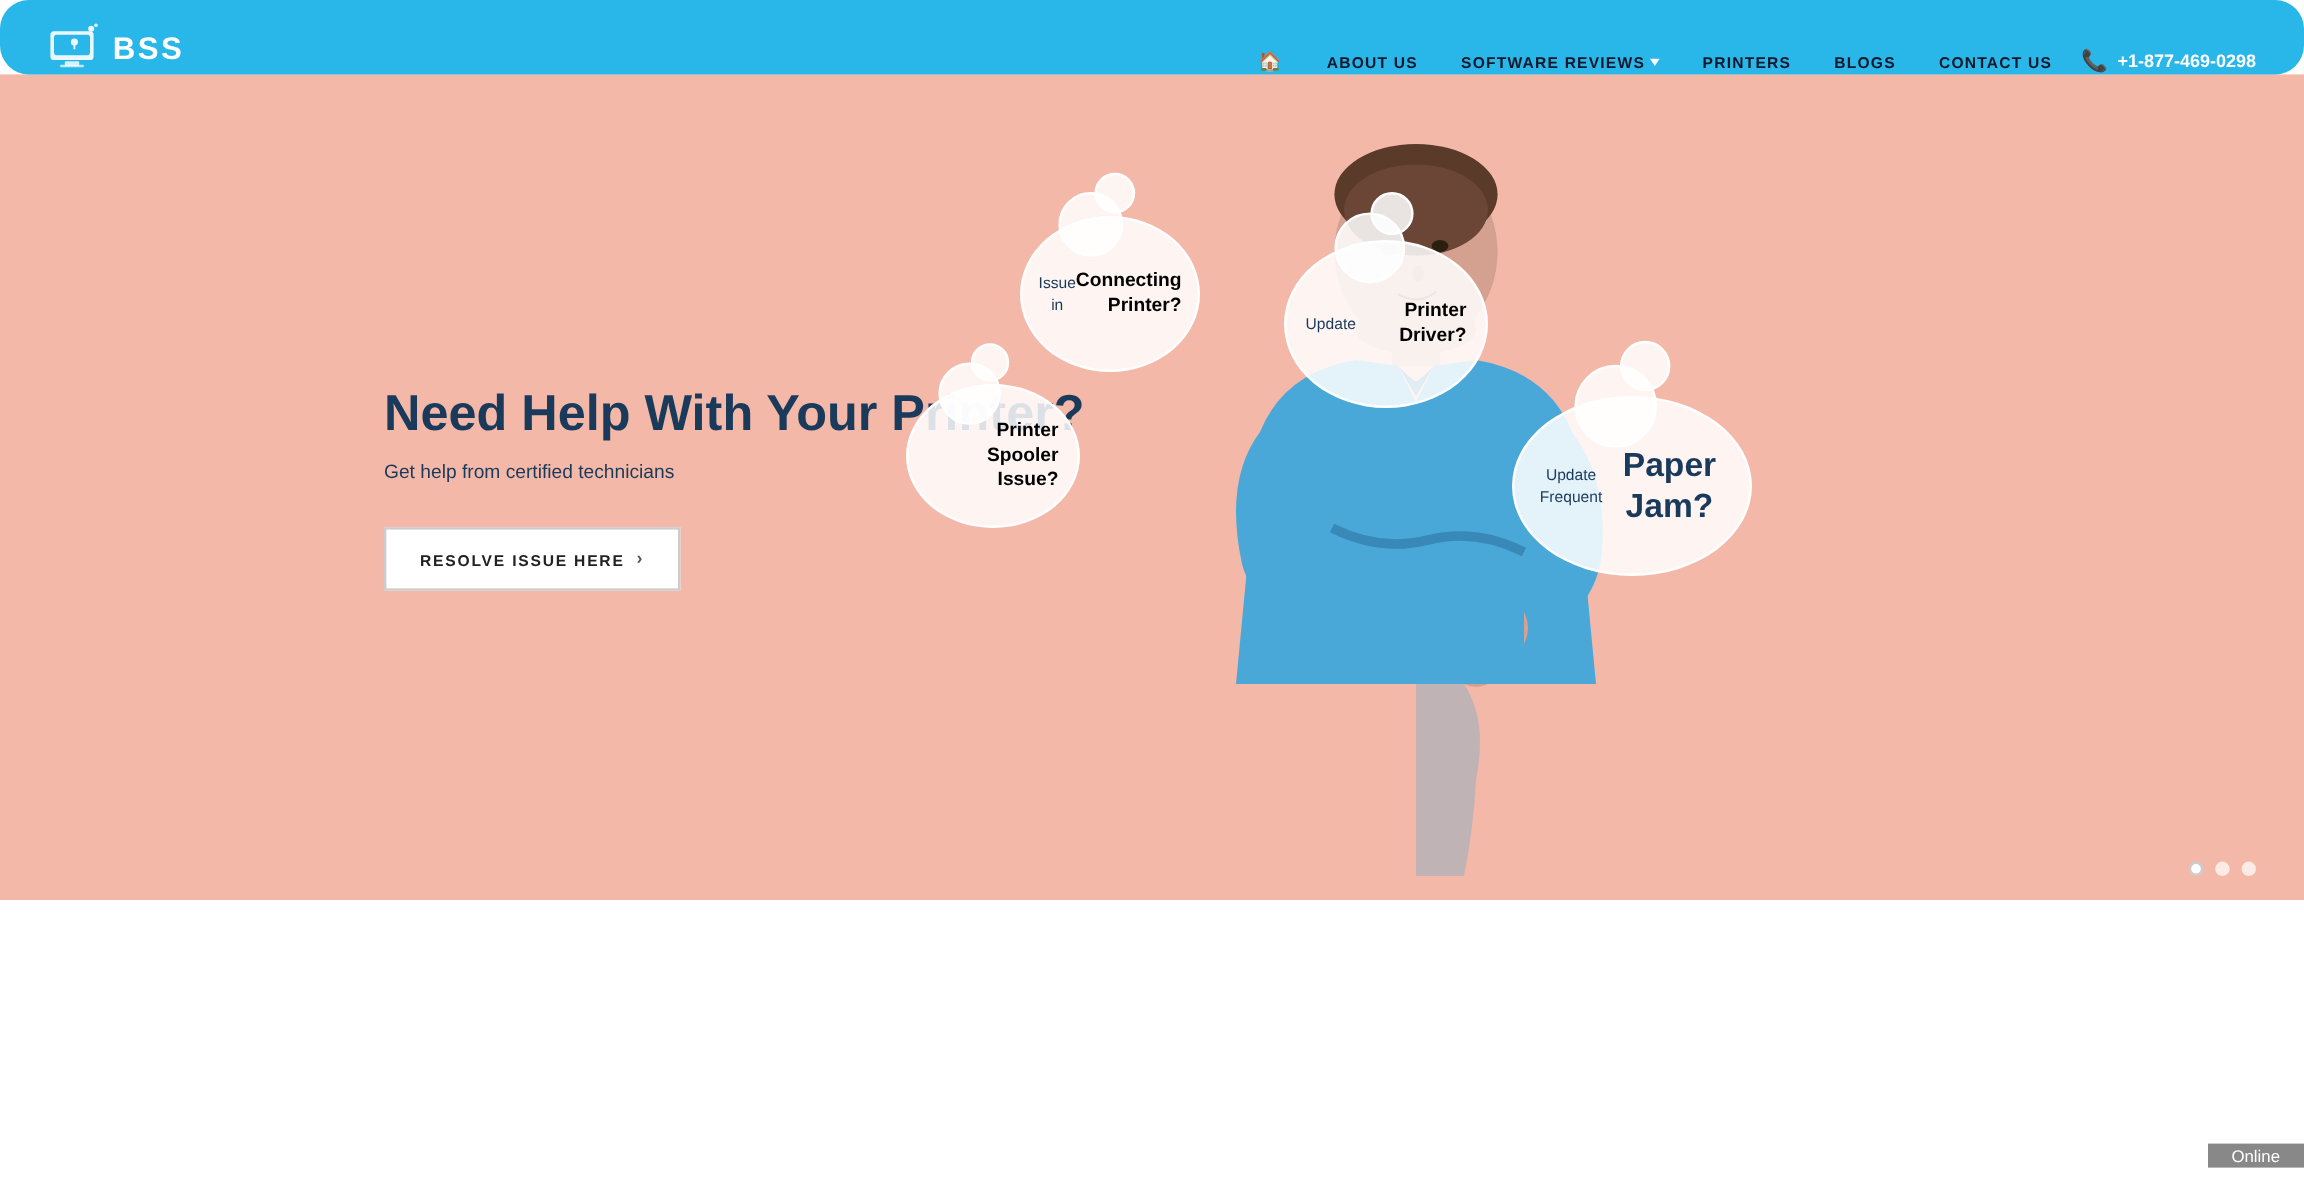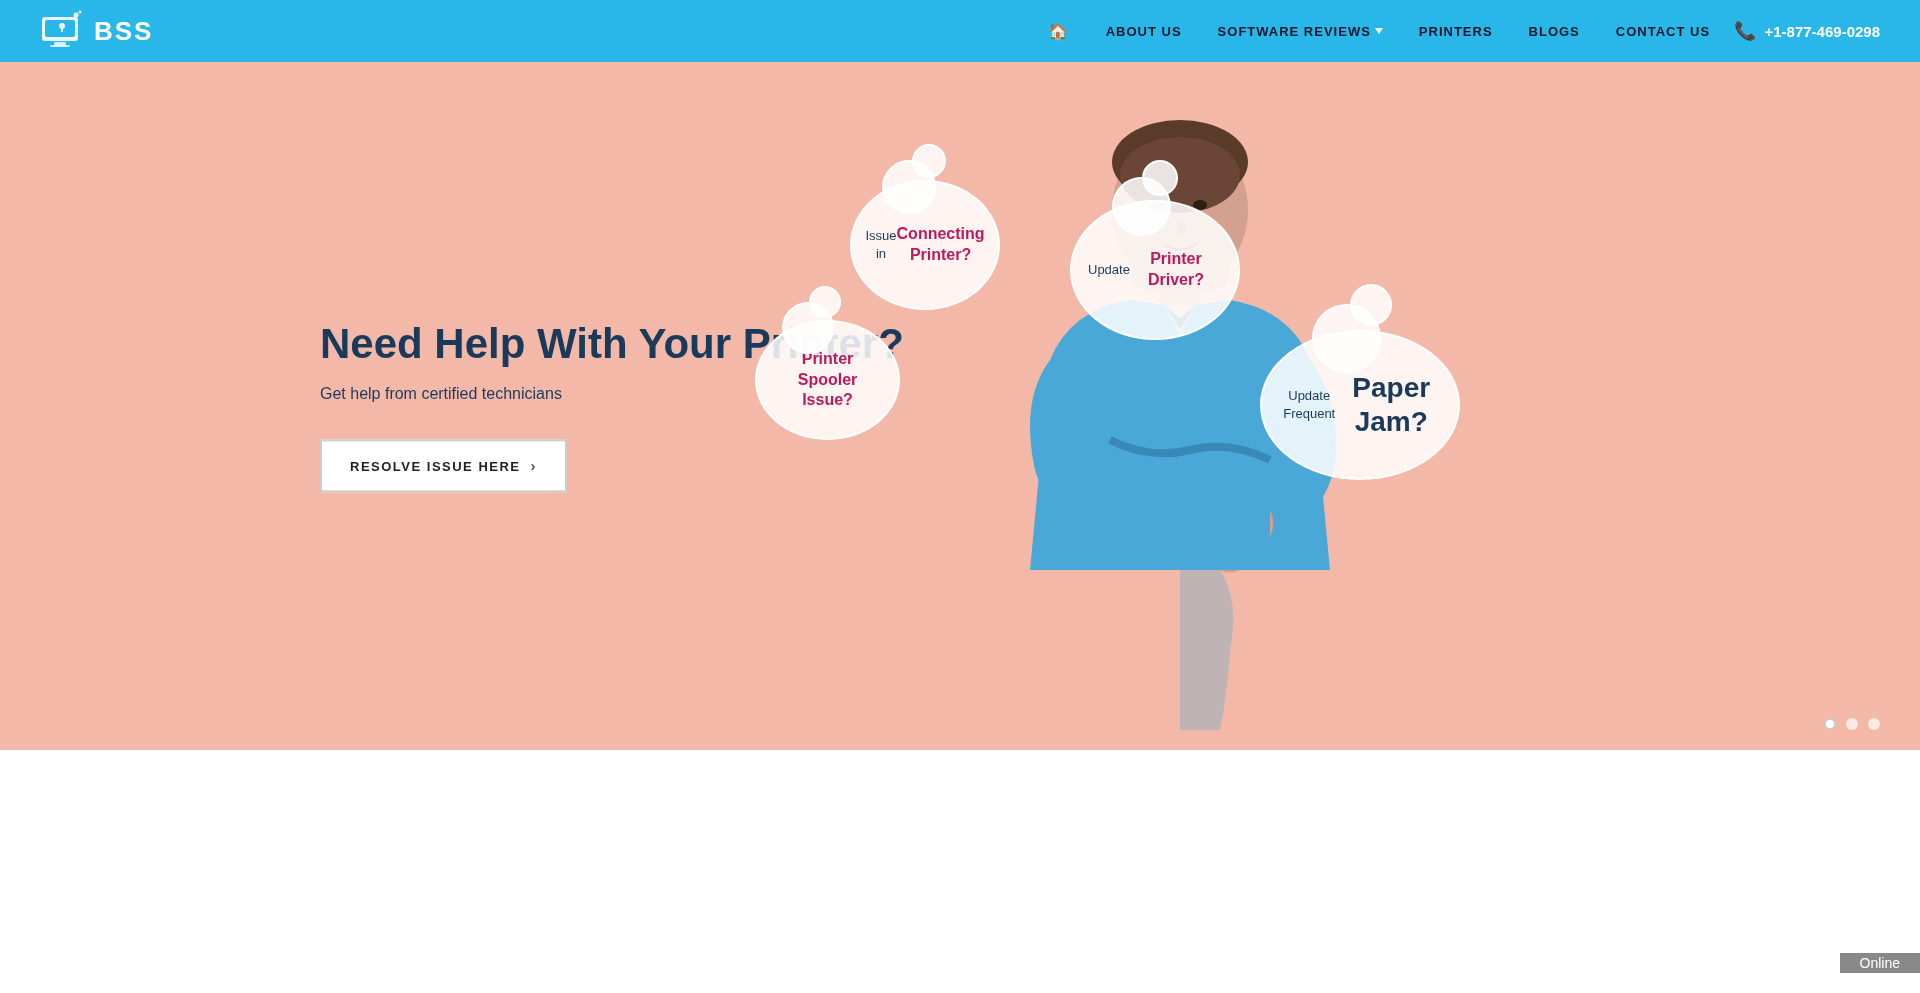--- a/index.html
+++ b/index.html
@@ -3,24 +3,25 @@
   <meta charset="utf-8">
   <style>
     * { margin: 0; padding: 0; box-sizing: border-box; }
     body { font-family: Arial, sans-serif; width: 1920px; overflow-x: hidden; }
 
     
     .header {
       background-color: #29b6e8;
       height: 62px;
       display: flex;
-      align-items: center;
+      align-items: flex-end;
       padding: 0 40px;
       position: relative;
       z-index: 10;
+      border-radius: 24px;
     }
     .logo-area {
       display: flex;
       align-items: center;
       gap: 10px;
       margin-right: auto;
     }
     .logo-icon {
       width: 44px;
       height: 44px;
@@ -206,23 +207,24 @@
     }
 
     .bubble-label-small {
       font-size: 13px;
       color: #1a3a5c;
       font-weight: 400;
       line-height: 1.4;
     }
     .bubble-label-large {
       font-size: 16px;
-      color: #be185d;
+      color: #000000;
       font-weight: 700;
       line-height: 1.3;
+      text-align: right;
     }
     .bubble-label-xl {
       font-size: 28px;
       color: #1a3a5c;
       font-weight: 700;
       line-height: 1.2;
     }
 
     
     .slider-dots {

